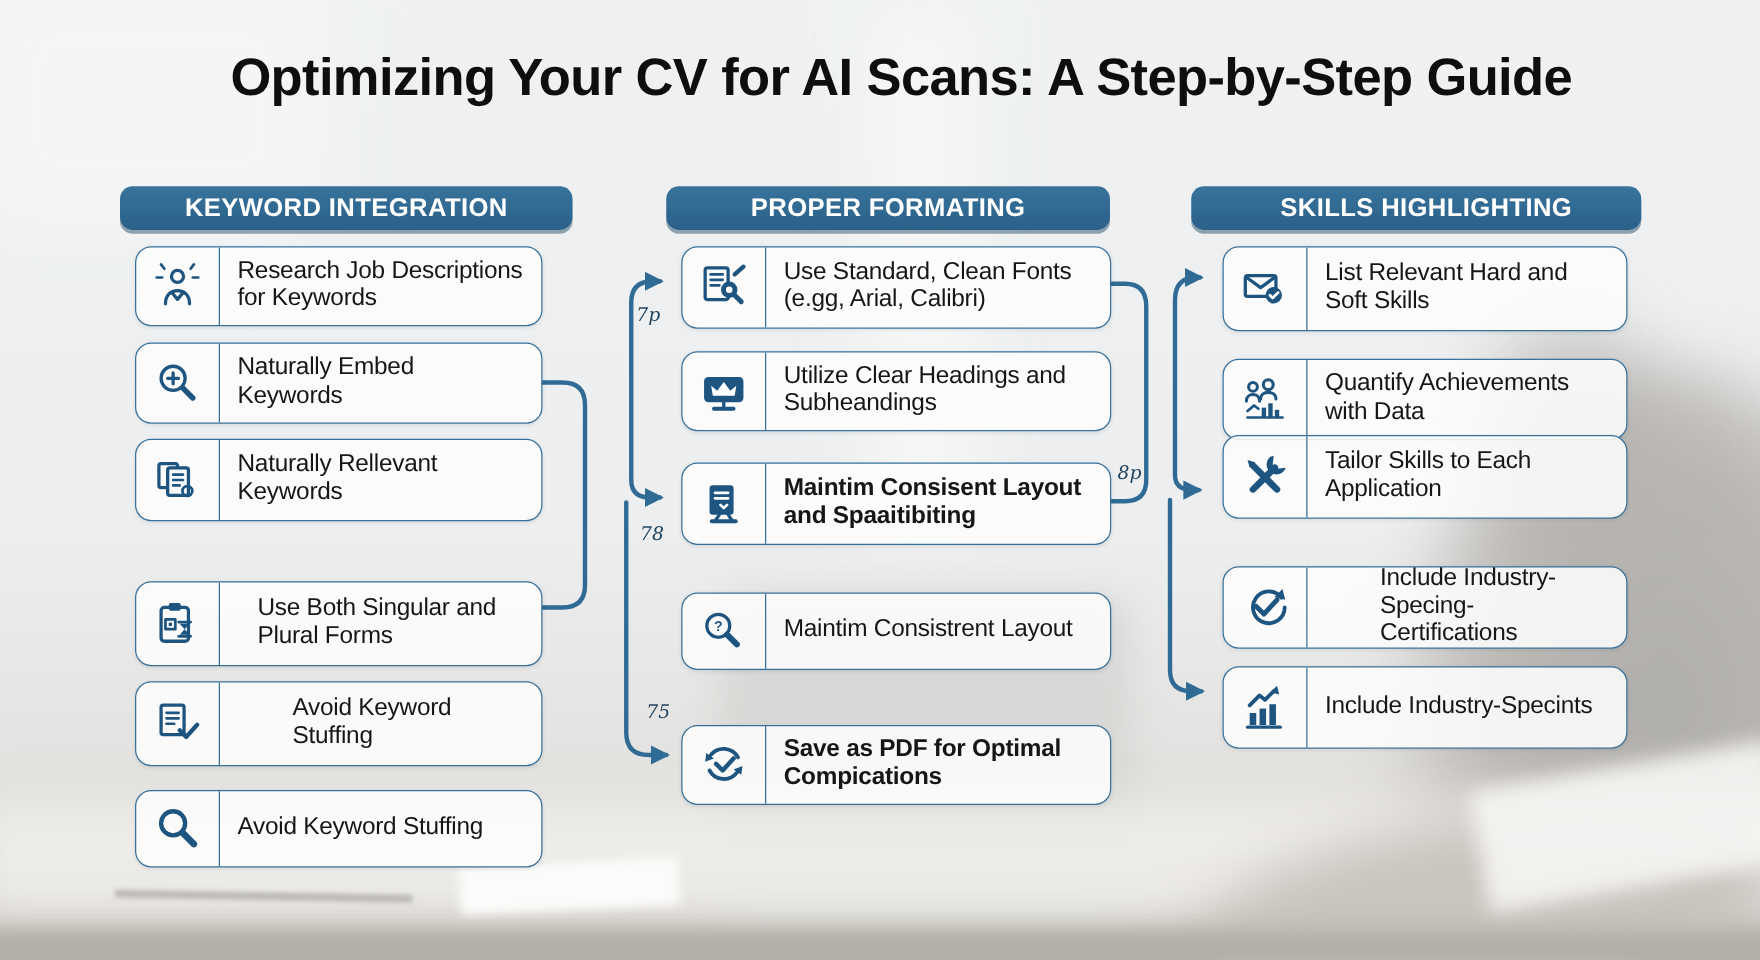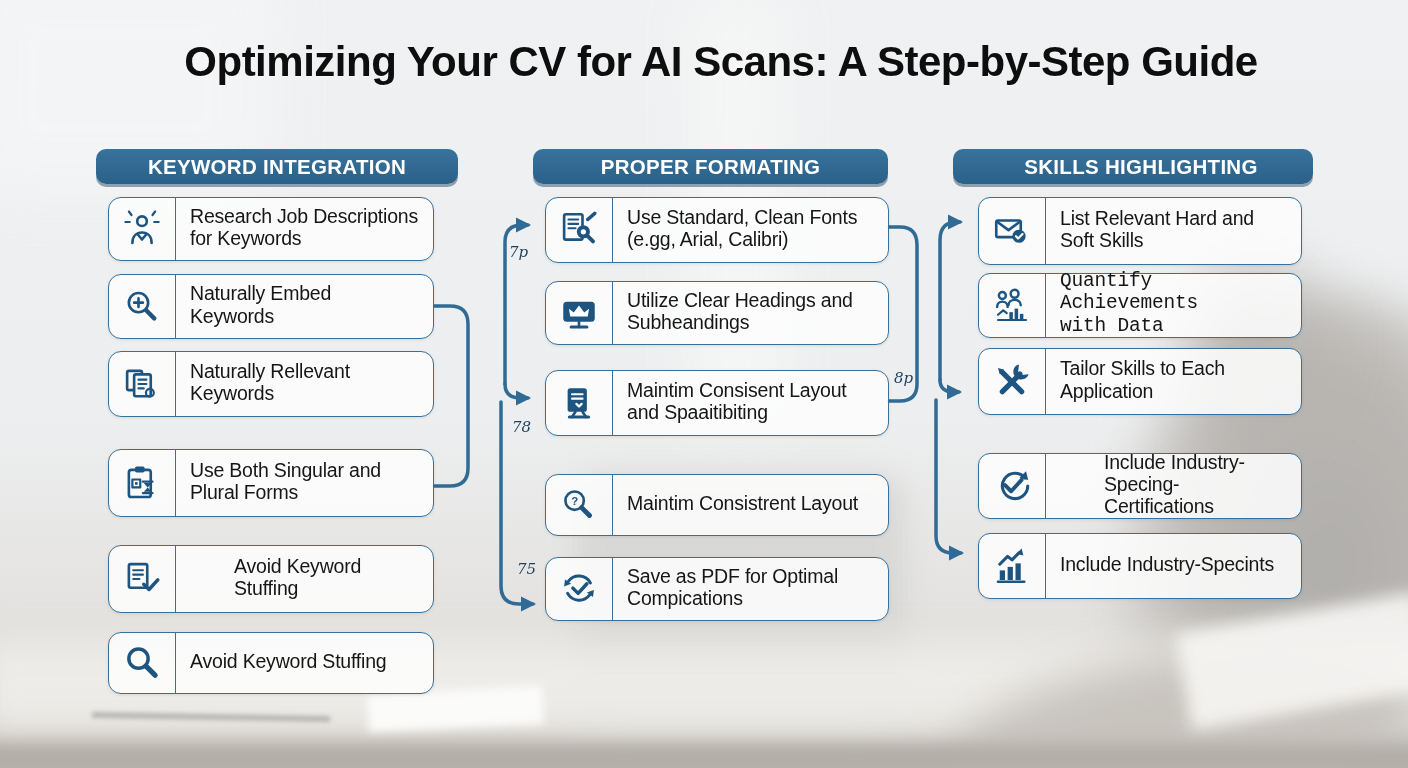--- a/index.html
+++ b/index.html
@@ -35,21 +35,21 @@
            color:#fff;font-weight:bold;font-size:20.5px;letter-spacing:.3px;
            display:flex;align-items:center;justify-content:center;}
   .box{position:absolute;background:rgba(253,253,253,.87);
        border:1.6px solid #38709a;border-radius:13px;
        display:flex;align-items:stretch;box-shadow:0 1px 3px rgba(60,80,100,.12);}
   .icon-cell{flex:0 0 66px;display:flex;align-items:center;justify-content:center;
              border-right:1.6px solid #38709a;}
   .label{flex:1;display:flex;align-items:center;padding:0 8px 4px 14px;
          font-size:19.5px;line-height:1.13;color:#161616;letter-spacing:-0.2px;
          white-space:pre-line;}
-  .c1{left:108px;width:324px;} .c2{left:545px;width:342px;} .c3{left:978px;width:322px;border-radius:12px;}
+  .c1{left:108px;width:324px;} .c2{left:545px;width:342px;} .c3{left:978px;width:322px;}
   .ann{position:absolute;font-family:"DejaVu Serif",serif;font-style:italic;
        font-size:15px;color:#1d3f5c;z-index:2;}
   svg.icon{display:block;}
 </style>
 </head>
 <body>
 
 <div class="canvas">
 
   <div class="bg">
@@ -122,21 +122,21 @@
           <rect x="7" y="9" width="17" height="22" rx="2"></rect>
           <rect x="15" y="13" width="19" height="25" rx="2" fill="#f6f9fb"></rect>
           <path d="M20 19 h9 M20 24 h9 M20 29 h6" stroke-width="2.5"></path>
           <circle cx="33" cy="34" r="4.5" stroke-width="2.5"></circle>
         </svg>
       </div>
       <div class="label">Naturally Rellevant
 Keywords</div>
     </div>
 
-    <div class="box c1" style="top:449px;height:66px;">
+    <div class="box c1" style="top:465px;height:66px;gap:16px;">
       <div class="icon-cell">
         <svg class="icon" width="42" height="42" viewBox="0 0 48 48" fill="none" stroke="#1d5480" stroke-width="3" stroke-linecap="round" stroke-linejoin="round">
           <rect x="9" y="9" width="25" height="31" rx="3"></rect>
           <rect x="16" y="5" width="11" height="7" rx="2" fill="#1d5480" stroke="none"></rect>
           <rect x="13" y="20" width="9" height="9" stroke-width="2.5"></rect>
           <rect x="16" y="23" width="3" height="3" fill="#1d5480" stroke="none"></rect>
           <path d="M26 24 h9 l-4.5 5 z M26 34 h9 l-4.5 -5 z" fill="#1d5480" stroke="none"></path>
           <path d="M25 22.5 h11 M25 35.5 h11" stroke-width="2.5"></path>
         </svg>
       </div>
@@ -187,21 +187,21 @@
           <rect x="6" y="11" width="36" height="23" rx="4" fill="#1d5480" stroke="none"></rect>
           <path d="M14 28 l-1.5-9 5.5 4.5 6-8 6 8 5.5-4.5 -1.5 9 z" fill="#fff" stroke="none"></path>
           <path d="M15 40 h18" stroke-width="3.5"></path>
           <path d="M24 34 v6" stroke-width="3"></path>
         </svg>
       </div>
       <div class="label">Utilize Clear Headings and
 Subheandings</div>
     </div>
 
-    <div class="box c2" style="top:370px;height:64px;">
+    <div class="box c2" style="top:370px;height:64px;font-weight:bold;">
       <div class="icon-cell">
         <svg class="icon" width="42" height="42" viewBox="0 0 48 48" fill="none" stroke="#1d5480" stroke-width="3" stroke-linecap="round" stroke-linejoin="round">
           <rect x="11" y="7" width="22" height="27" rx="3" fill="#1d5480" stroke="none"></rect>
           <path d="M16 14 h12 M16 19 h12" stroke="#fff" stroke-width="2.5"></path>
           <path d="M21 25 l3 3 3-3" stroke="#fff" stroke-width="2.5"></path>
           <path d="M20 34 l-4 6 M28 34 l4 6" stroke-width="3"></path>
           <path d="M13 40 h22" stroke-width="3.5"></path>
         </svg>
       </div>
       <div class="label">Maintim Consisent Layout
@@ -212,21 +212,21 @@
       <div class="icon-cell">
         <svg class="icon" width="42" height="42" viewBox="0 0 48 48" fill="none" stroke="#1d5480" stroke-width="3" stroke-linecap="round" stroke-linejoin="round">
           <circle cx="19" cy="19" r="10.5"></circle>
           <text x="19" y="24" font-size="13" font-weight="bold" font-family="Liberation Sans, sans-serif" fill="#1d5480" stroke="none" text-anchor="middle">?</text>
           <path d="M27 27 l9 9" stroke-width="5.5"></path>
         </svg>
       </div>
       <div class="label">Maintim Consistrent Layout</div>
     </div>
 
-    <div class="box c2" style="top:557px;height:62px;">
+    <div class="box c2" style="top:580px;height:62px;font-weight:bold;">
       <div class="icon-cell">
         <svg class="icon" width="42" height="42" viewBox="0 0 48 48" fill="none" stroke="#1d5480" stroke-width="3.5" stroke-linecap="round" stroke-linejoin="round">
           <path d="M37 17 a15 15 0 0 0 -25 -2"></path>
           <path d="M11 29 a15 15 0 0 0 25 2"></path>
           <path d="M8 13 l7 5 -8 3 z" fill="#1d5480" stroke="none"></path>
           <path d="M40 33 l-7 -5 8 -3 z" fill="#1d5480" stroke="none"></path>
           <path d="M17 23 l6 6 10-11" stroke-width="4"></path>
         </svg>
       </div>
       <div class="label">Save as PDF for Optimal
@@ -239,21 +239,21 @@
           <rect x="6" y="12" width="28" height="19" rx="2"></rect>
           <path d="M7 13.5 L20 23 L33 13.5"></path>
           <circle cx="32" cy="30" r="7.5" fill="#1d5480" stroke="none"></circle>
           <path d="M28.5 30 l2.5 2.5 5-5" stroke="#fff" stroke-width="2.5"></path>
         </svg>
       </div>
       <div class="label">List Relevant Hard and
 Soft Skills</div>
     </div>
 
-    <div class="box c3" style="top:273px;height:63px;font-family:Liberation Mono, monospace;">
+    <div class="box c3" style="top:287px;height:63px;">
       <div class="icon-cell">
         <svg class="icon" width="42" height="42" viewBox="0 0 48 48" fill="none" stroke="#1d5480" stroke-width="2.8" stroke-linecap="round" stroke-linejoin="round">
           <circle cx="13" cy="12" r="4"></circle>
           <circle cx="27" cy="10" r="4.5"></circle>
           <path d="M7 25 c0-4 3-6 6-6 s6 2 6 6"></path>
           <path d="M20 23 c0-4 3.5-6 7-6 s7 2 7 6"></path>
           <rect x="21" y="31" width="4" height="9" fill="#1d5480" stroke="none"></rect>
           <rect x="27" y="27" width="4" height="13" fill="#1d5480" stroke="none"></rect>
           <rect x="33" y="33" width="4" height="7" fill="#1d5480" stroke="none"></rect>
           <path d="M8 40 h32" stroke-width="2.5"></path>

